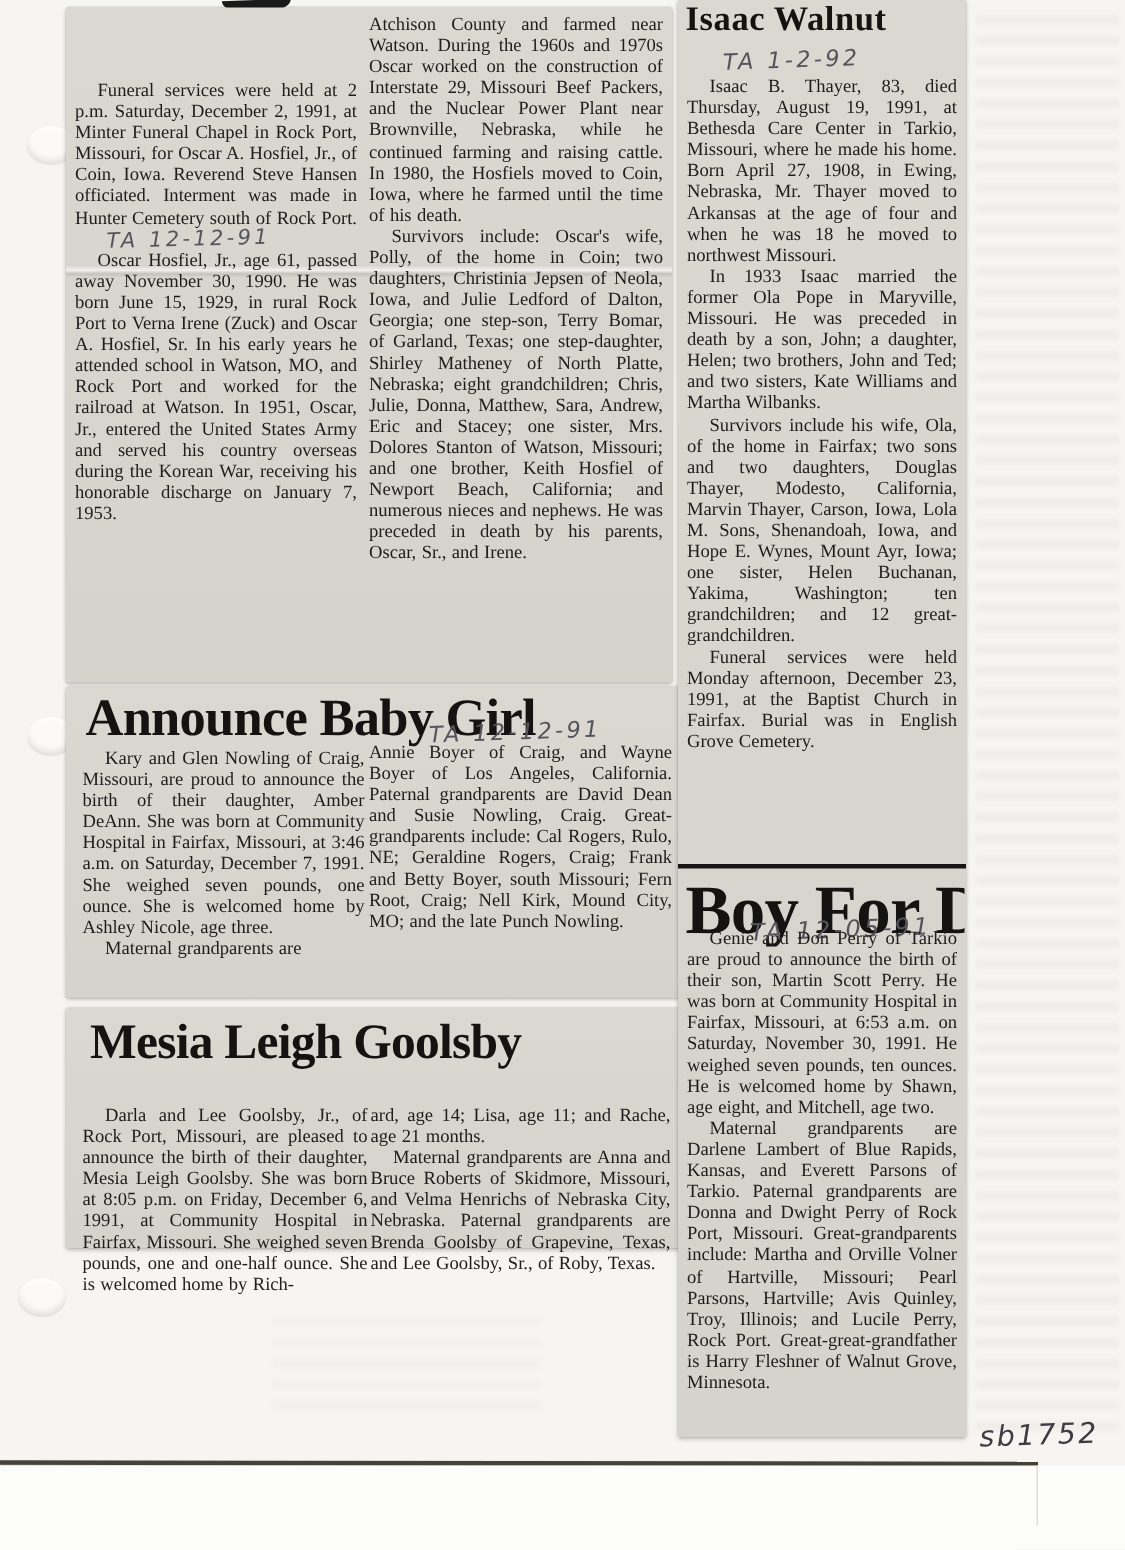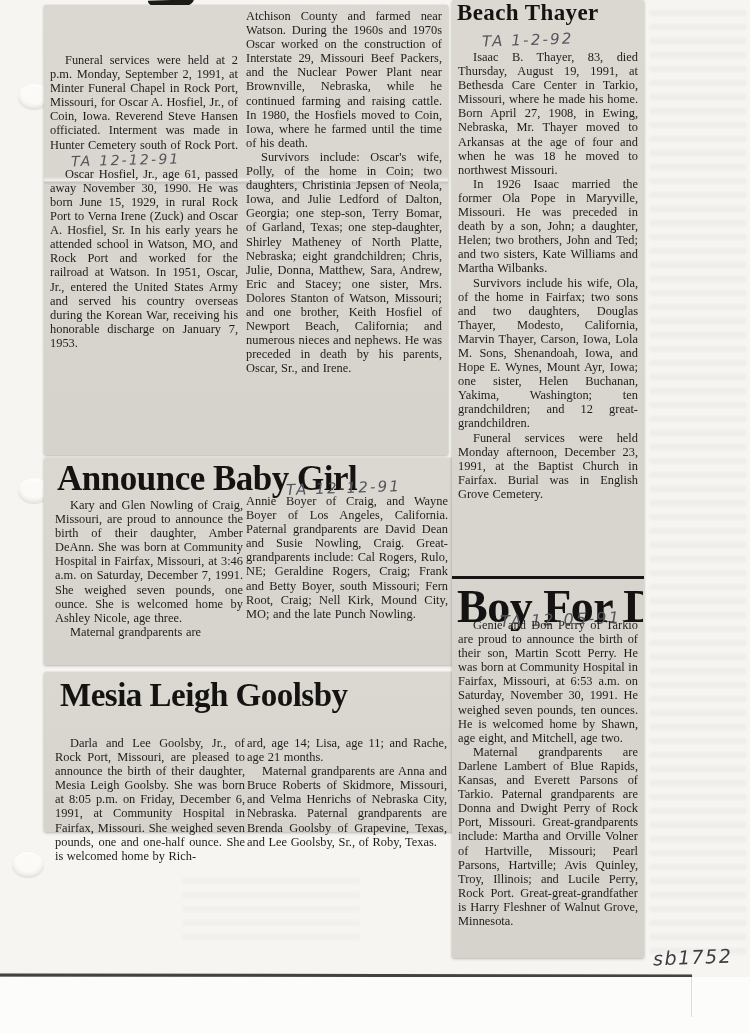--- a/index.html
+++ b/index.html
@@ -89,21 +89,21 @@
   <div class="hole hole3"></div>
 
   <div class="top-mark"></div>
 
   <div class="ghost ghost-right"></div>
   <div class="ghost ghost-bottom"></div>
 
   <div class="clip" style="left:44px;top:5px;width:404px;height:450px;">
     <div class="crease"></div>
     <div class="col news" style="left:6px;top:48px;width:188px;">
-      <p><span>Funeral services were held at 2 p.m. Monday, September 2, 1991, at Minter Funeral Chapel in Rock Port, Missouri, for Oscar A. Hosfiel, Jr., of Coin, Iowa. Reverend Steve Hansen officiated. Interment was made in Hunter Cemetery south of Rock Port.</span><span class="hand inline">TA 12-12-91</span></p>
+      <p><span>Funeral services were held at 2 p.m. Saturday, December 2, 1991, at Minter Funeral Chapel in Rock Port, Missouri, for Oscar A. Hosfiel, Jr., of Coin, Iowa. Reverend Steve Hansen officiated. Interment was made in Hunter Cemetery south of Rock Port.</span><span class="hand inline">TA 12-12-91</span></p>
       <p>Oscar Hosfiel, Jr., age 61, passed away November 30, 1990. He was born June 15, 1929, in rural Rock Port to Verna Irene (Zuck) and Oscar A. Hosfiel, Sr. In his early years he attended school in Watson, MO, and Rock Port and worked for the railroad at Watson. In 1951, Oscar, Jr., entered the United States Army and served his country overseas during the Korean War, receiving his honorable discharge on January 7, 1953.</p>
     </div>
     <div class="col news" style="left:202px;top:4px;width:196px;">
       <p class="cont">Atchison County and farmed near Watson. During the 1960s and 1970s Oscar worked on the construction of Interstate 29, Missouri Beef Packers, and the Nuclear Power Plant near Brownville, Nebraska, while he continued farming and raising cattle. In 1980, the Hosfiels moved to Coin, Iowa, where he farmed until the time of his death.</p>
       <p>Survivors include: Oscar's wife, Polly, of the home in Coin; two daughters, Christinia Jepsen of Neola, Iowa, and Julie Ledford of Dalton, Georgia; one step-son, Terry Bomar, of Garland, Texas; one step-daughter, Shirley Matheney of North Platte, Nebraska; eight grandchildren; Chris, Julie, Donna, Matthew, Sara, Andrew, Eric and Stacey; one sister, Mrs. Dolores Stanton of Watson, Missouri; and one brother, Keith Hosfiel of Newport Beach, California; and numerous nieces and nephews. He was preceded in death by his parents, Oscar, Sr., and Irene.</p>
     </div>
   </div>
 
   <div class="clip" style="left:44px;top:458px;width:414px;height:207px;">
     <div class="headline h-baby" style="left:13px;top:3px;">Announce Baby Girl</div>
@@ -123,25 +123,25 @@
       <p>Darla and Lee Goolsby, Jr., of Rock Port, Missouri, are pleased to announce the birth of their daughter, Mesia Leigh Goolsby. She was born at 8:05 p.m. on Friday, December 6, 1991, at Community Hospital in Fairfax, Missouri. She weighed seven pounds, one and one-half ounce. She is welcomed home by Rich-</p>
     </div>
     <div class="col news" style="left:203px;top:64px;width:200px;">
       <p class="cont">ard, age 14; Lisa, age 11; and Rache, age 21 months.</p>
       <p>Maternal grandparents are Anna and Bruce Roberts of Skidmore, Missouri, and Velma Henrichs of Nebraska City, Nebraska. Paternal grandparents are Brenda Goolsby of Grapevine, Texas, and Lee Goolsby, Sr., of Roby, Texas.</p>
     </div>
   </div>
 
   <div class="clip" style="left:452px;top:0px;width:192px;height:958px;">
 
-    <div class="headline h-thayer" style="left:5px;top:1px;">Beach Thayer</div>
+    <div class="headline h-thayer" style="left:5px;top:1px;">Isaac Walnut</div>
     <div class="hand abs hand-thayer">TA 1-2-92</div>
     <div class="col news" style="left:6px;top:50px;width:180px;">
       <p>Isaac B. Thayer, 83, died Thursday, August 19, 1991, at Bethesda Care Center in Tarkio, Missouri, where he made his home. Born April 27, 1908, in Ewing, Nebraska, Mr. Thayer moved to Arkansas at the age of four and when he was 18 he moved to northwest Missouri.</p>
-      <p>In 1926 Isaac married the former Ola Pope in Maryville, Missouri. He was preceded in death by a son, John; a daughter, Helen; two brothers, John and Ted; and two sisters, Kate Williams and Martha Wilbanks.</p>
+      <p>In 1933 Isaac married the former Ola Pope in Maryville, Missouri. He was preceded in death by a son, John; a daughter, Helen; two brothers, John and Ted; and two sisters, Kate Williams and Martha Wilbanks.</p>
       <p>Survivors include his wife, Ola, of the home in Fairfax; two sons and two daughters, Douglas Thayer, Modesto, California, Marvin Thayer, Carson, Iowa, Lola M. Sons, Shenandoah, Iowa, and Hope E. Wynes, Mount Ayr, Iowa; one sister, Helen Buchanan, Yakima, Washington; ten grandchildren; and 12 great-grandchildren.</p>
       <p>Funeral services were held Monday afternoon, December 23, 1991, at the Baptist Church in Fairfax. Burial was in English Grove Cemetery.</p>
     </div>
 
     <div class="section-rule"></div>
 
     <div class="headline h-boy" style="left:5px;top:583px;"><span>Boy For Do</span><span class="cut-letter"></span></div>
     <div class="hand abs hand-boy">TA 12-05-91</div>
     <div class="col news" style="left:6px;top:618px;width:180px;">
       <p>Genie and Don Perry of Tarkio are proud to announce the birth of their son, Martin Scott Perry. He was born at Community Hospital in Fairfax, Missouri, at 6:53 a.m. on Saturday, November 30, 1991. He weighed seven pounds, ten ounces. He is welcomed home by Shawn, age eight, and Mitchell, age two.</p>

